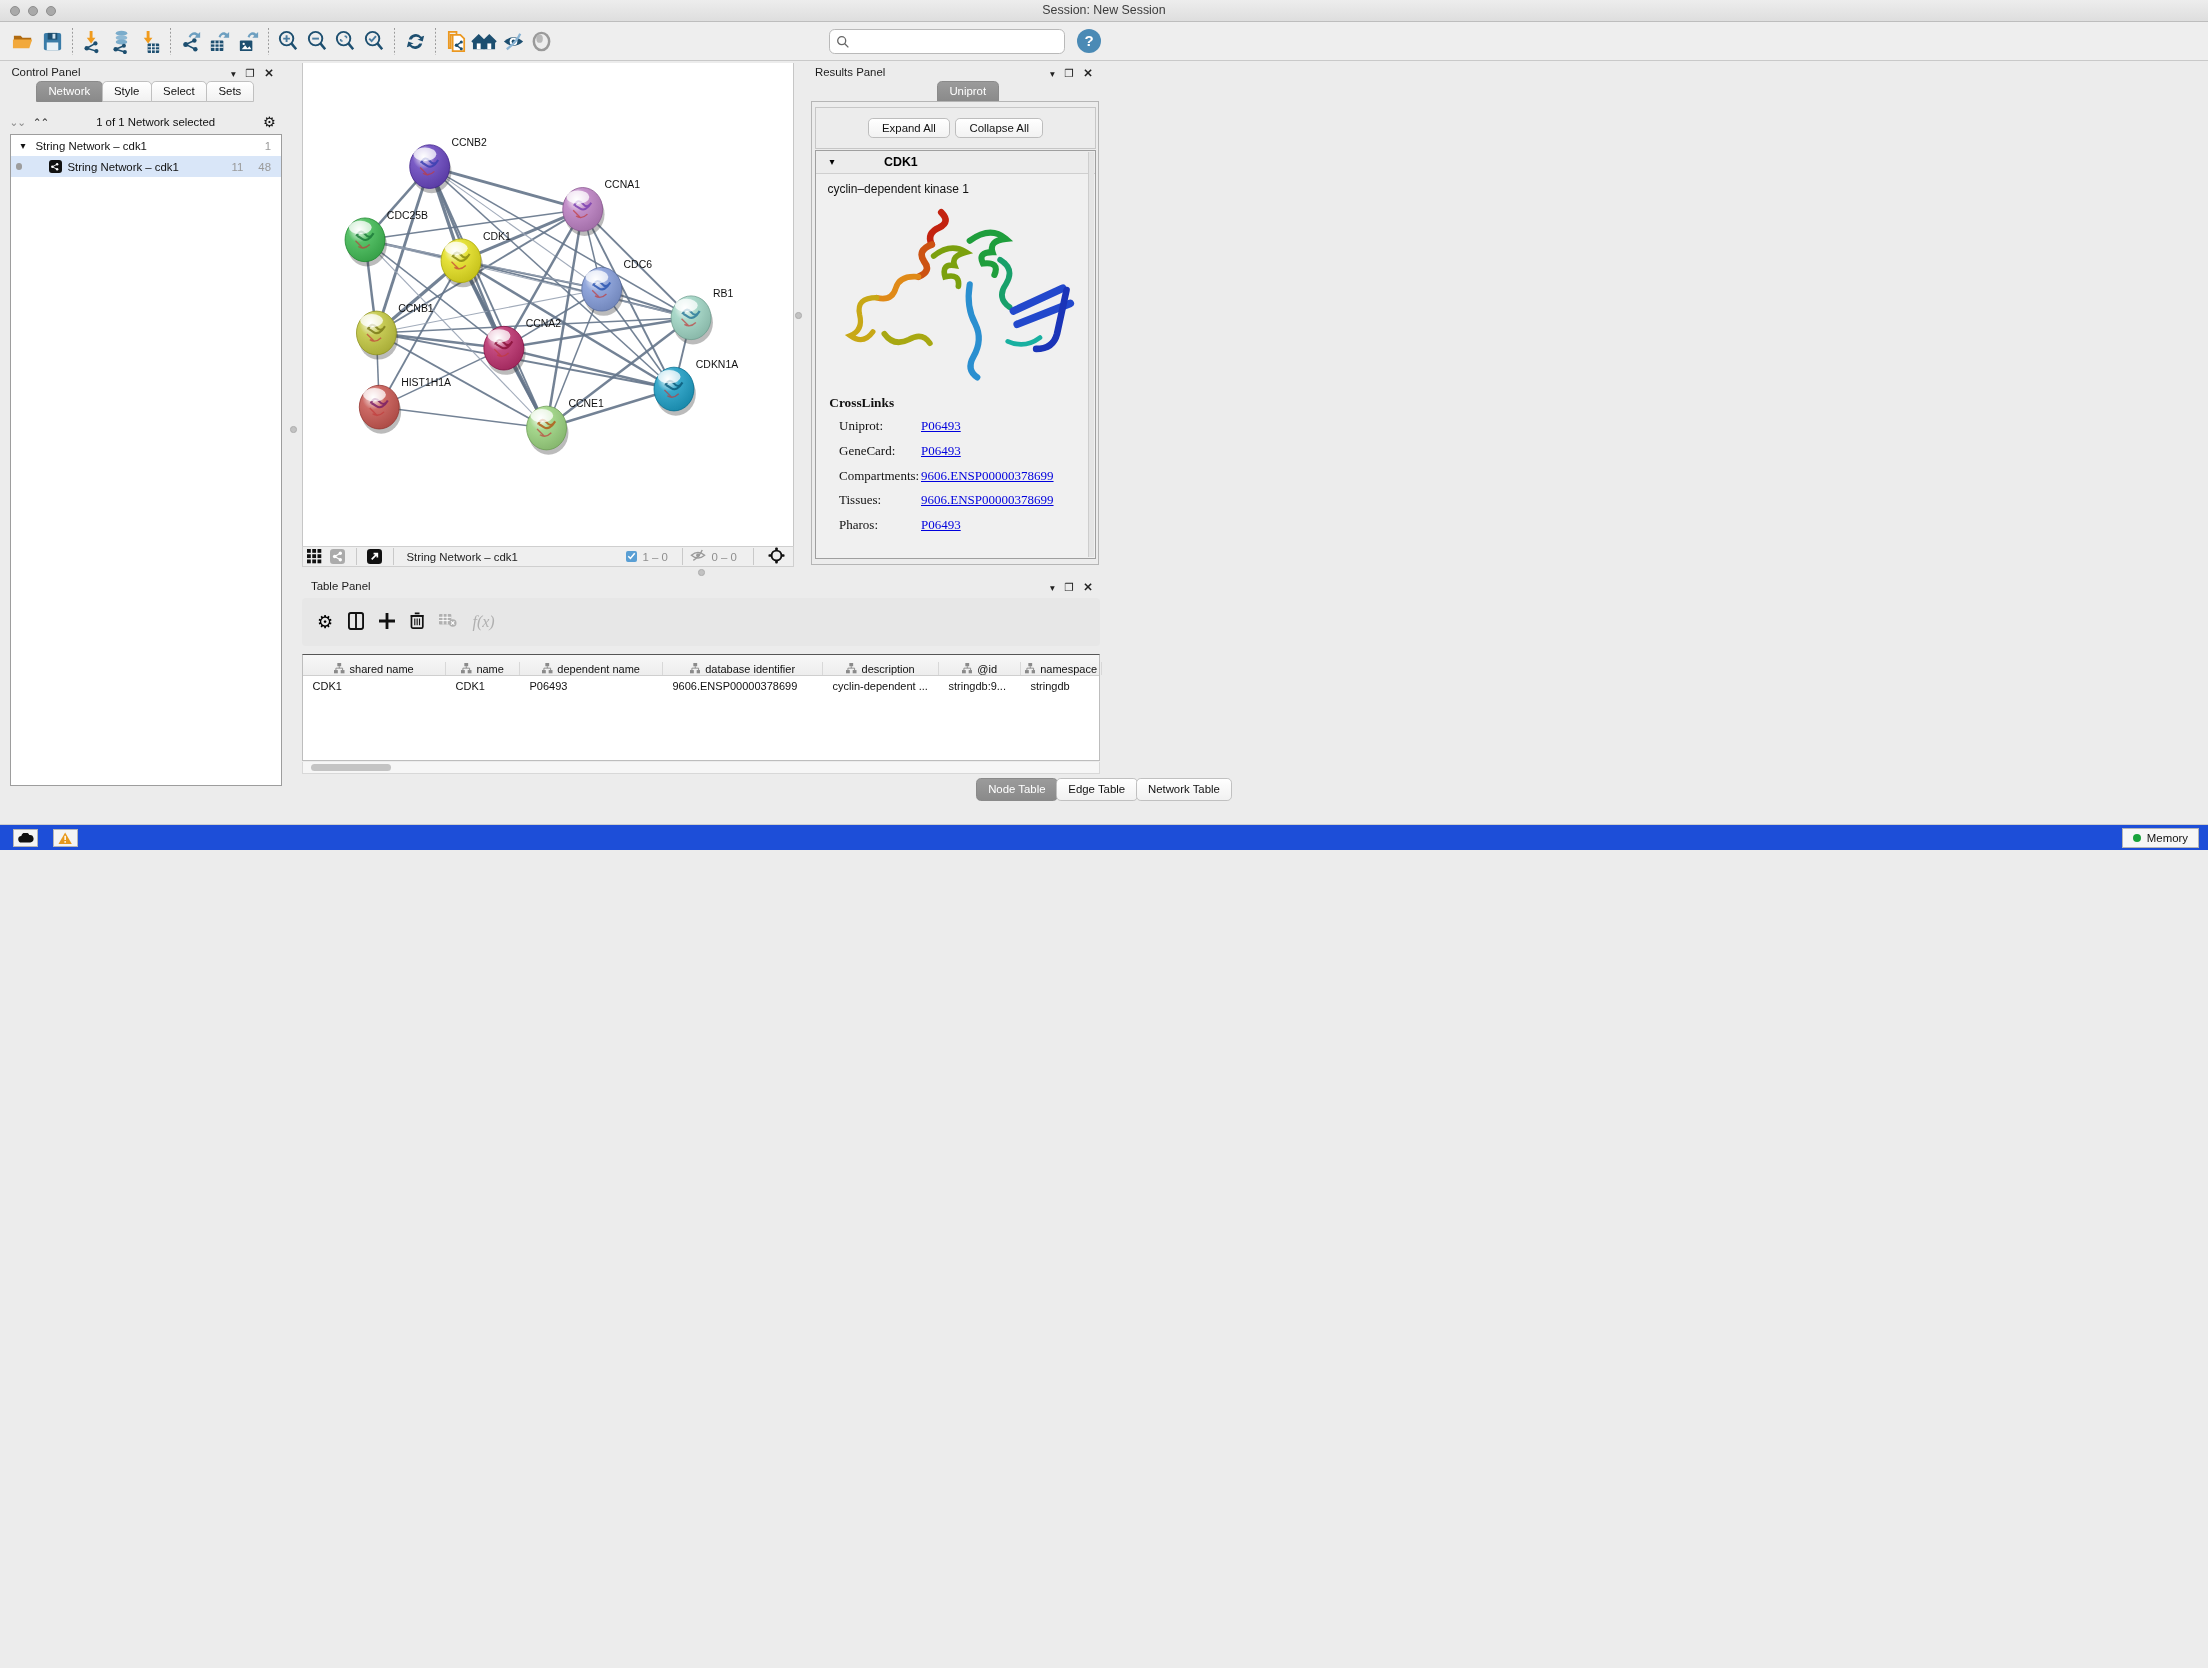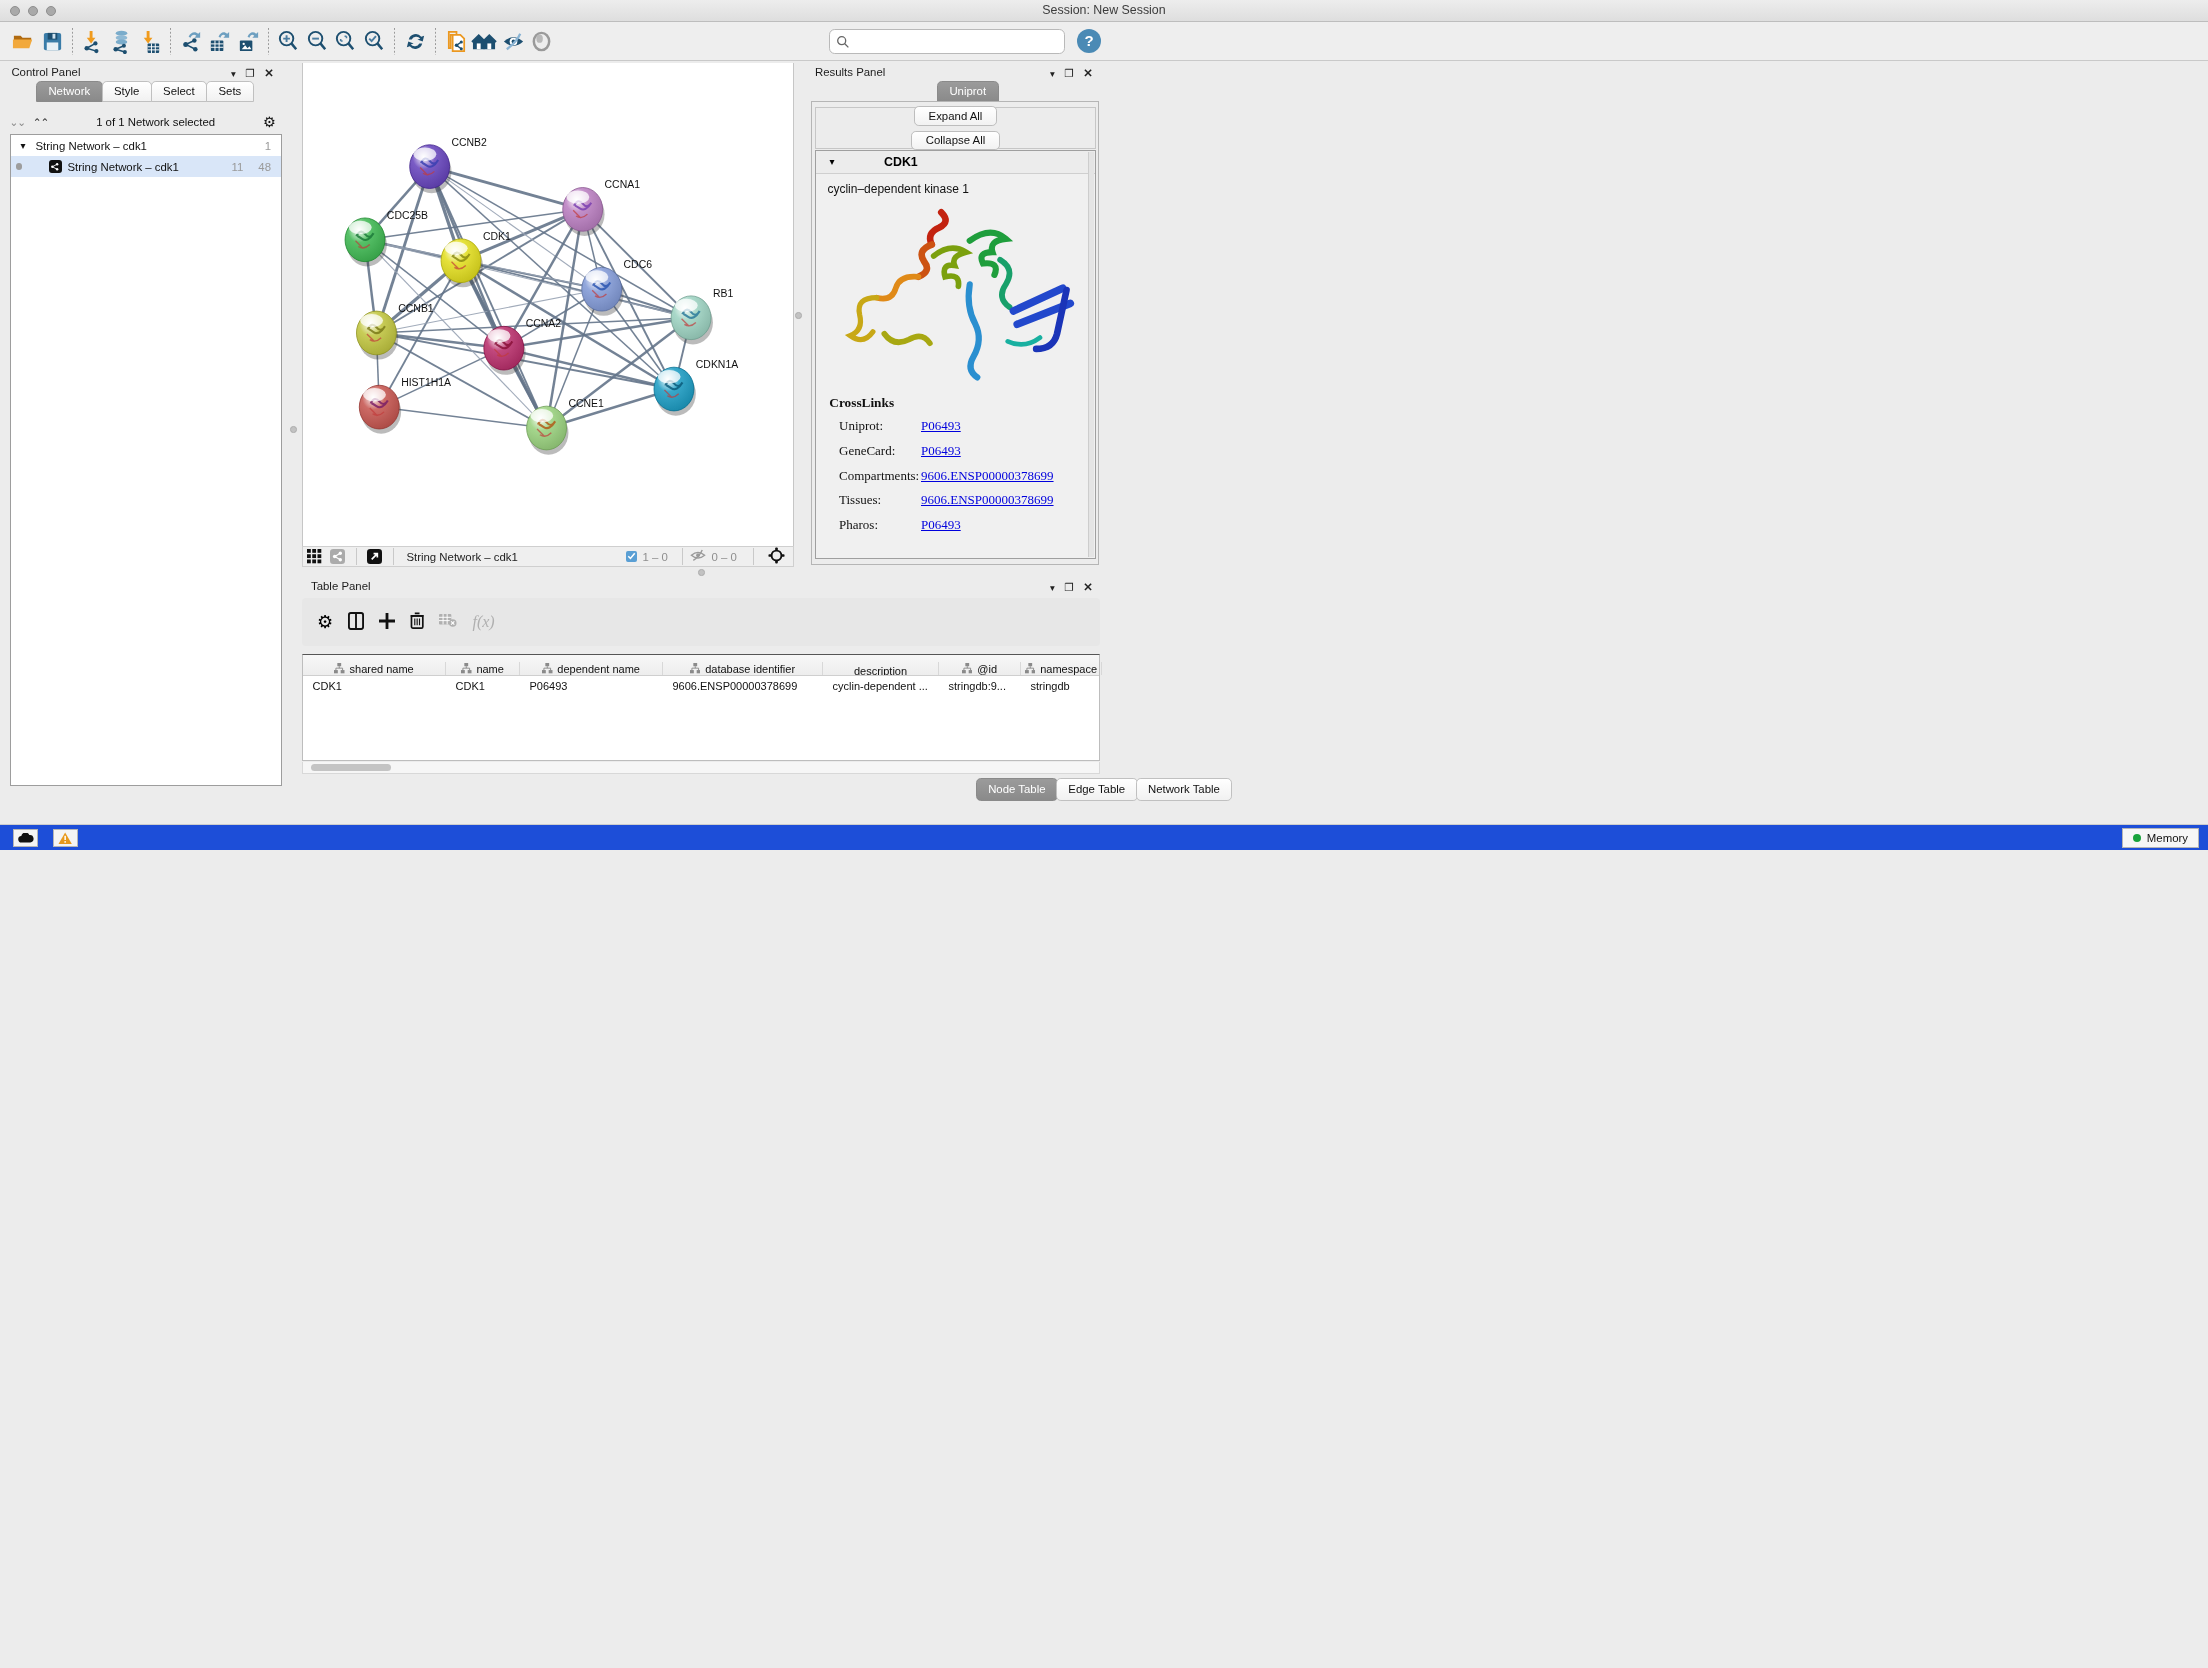--- a/index.html
+++ b/index.html
@@ -57,21 +57,21 @@
   .nb-sep { width:1px; height:17px; background:#c9c9c9; margin:0 6.7px; }
   .nb-count { color:#8f8f8f; font-size:11.4px; }
   .checkbox { width:11.4px; height:11.4px; background:#5a9fd4; border-radius:1.9px; display:inline-flex; align-items:center; justify-content:center; }
 
   
   .handle { position:absolute; width:6.7px; height:6.7px; border-radius:50%; background:#c2c2c2; border:1px solid #adadad; }
 
   
   .rp-box { position:absolute; left:811px; top:101px; width:288px; height:464px; background:#ececec; border:1px solid #b5b5b5; }
   .rp-buttons { position:absolute; left:815px; top:107px; width:281px; height:42px; background:#ececec; border:1px solid #c6c6c6;
-    display:flex; align-items:center; justify-content:center; gap:5px;flex-direction:column; }
+    display:flex; align-items:center; justify-content:center; gap:5px; }
   .rbtn { background:linear-gradient(#ffffff,#f2f2f2); border:1px solid #bdbdbd; border-radius:4.8px;
     font-size:11.4px; padding:2.9px 13.3px; color:#111; }
   .rp-sect { position:absolute; left:815px; top:150px; width:281px; height:409px; border:1px solid #9f9f9f; background:#f0f0f0; overflow:hidden; }
   .rp-secthead { height:23px; background:#ececec; border-bottom:1px solid #cfcfcf; display:flex; align-items:center; }
   .rp-sectbody { font-size:12px; color:#111; }
   .cl-title { font-family:"Liberation Serif", serif; font-weight:bold; font-size:13.3px; color:#111; }
   .cl-row { display:flex; font-family:"Liberation Serif", serif; font-size:13px; margin-bottom:8.6px; }
   .cl-row .lbl { width:82px; color:#111; }
   .cl-row a { color:#0000dd; text-decoration:underline; }
   .rp-scroll { position:absolute; right:1px; top:1px; bottom:1px; width:5.7px; background:#e4e4e4; border-left:1px solid #cdcdcd; }
@@ -715,21 +715,21 @@
           <svg width="10.5" height="10.5" viewBox="0 0 11 11">
             <g fill="#8a8a8a">
               <rect x="3.5" y="0" width="4" height="3.4"></rect>
               <rect x="0" y="7.4" width="4" height="3.4"></rect>
               <rect x="7" y="7.4" width="4" height="3.4"></rect>
             </g>
             <path d="M5.5 3.4 v2 M2 7.4 v-2 h7 v2" stroke="#8a8a8a" stroke-width="1" fill="none"></path>
           </svg>
           <span>database identifier</span>
         </div>
-        <div class="tp-hcell" style="width: 116px; flex-direction: column;">
+        <div class="tp-hcell" style="width: 116px;">
           <svg width="10.5" height="10.5" viewBox="0 0 11 11">
             <g fill="#8a8a8a">
               <rect x="3.5" y="0" width="4" height="3.4"></rect>
               <rect x="0" y="7.4" width="4" height="3.4"></rect>
               <rect x="7" y="7.4" width="4" height="3.4"></rect>
             </g>
             <path d="M5.5 3.4 v2 M2 7.4 v-2 h7 v2" stroke="#8a8a8a" stroke-width="1" fill="none"></path>
           </svg>
           <span>description</span>
         </div>

